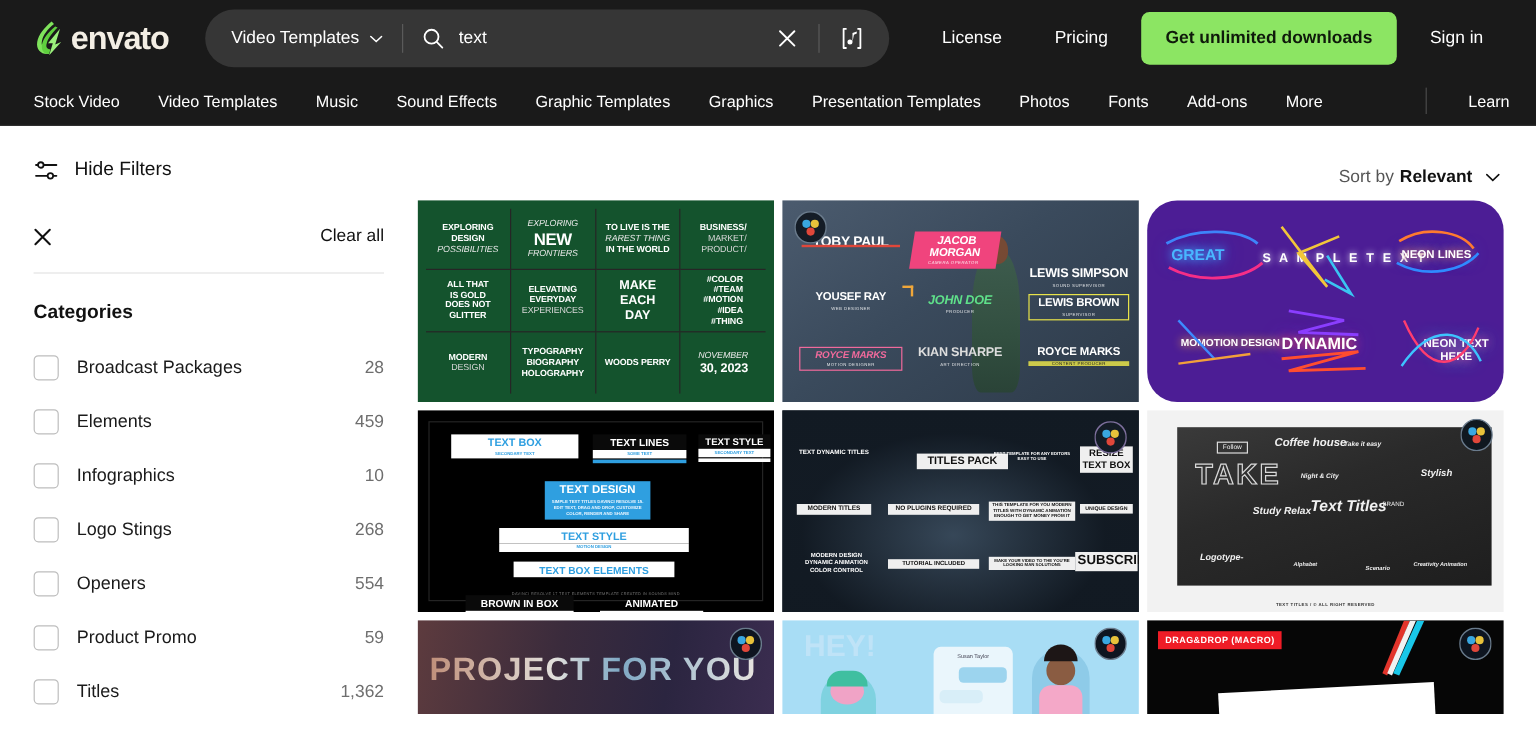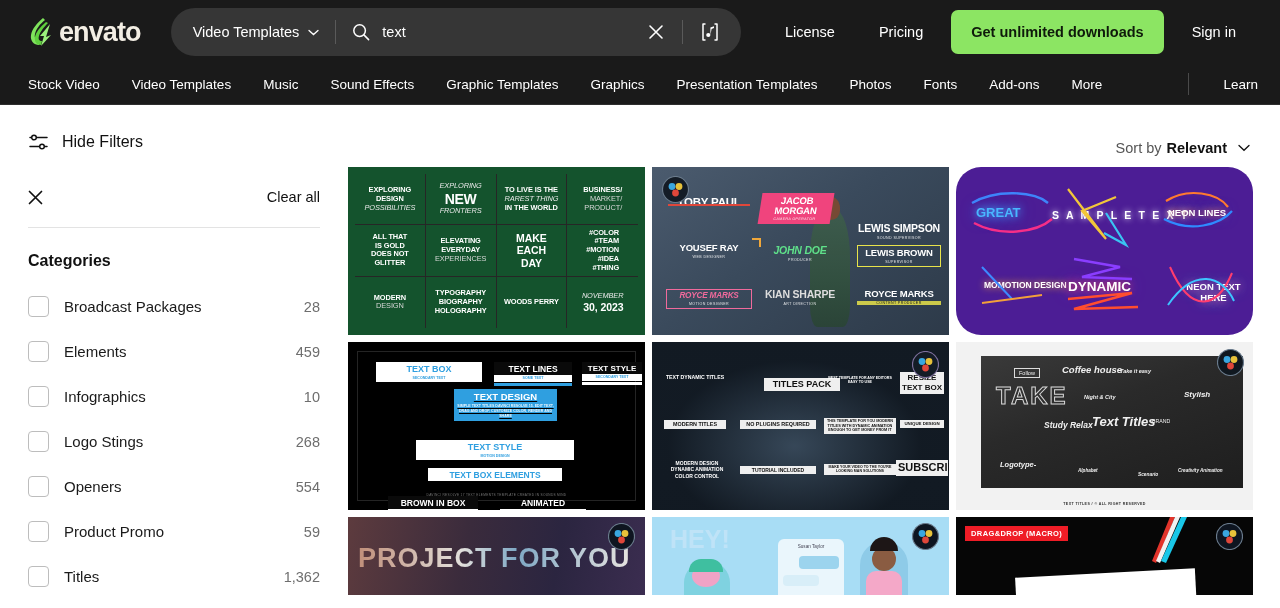--- a/index.html
+++ b/index.html
@@ -622,21 +622,21 @@
             <div class="tb" style="left: 136px; top: 10px; width: 78px;">
               <div style="font-size: 8.5px; font-weight: bold; background: rgb(10, 10, 10); color: rgb(255, 255, 255); padding: 1.5px 3px;">TEXT LINES</div>
               <div style="font-size: 3.6px; font-weight: bold; color: rgb(47, 159, 224); background: rgb(255, 255, 255); padding: 1px 2px; line-height: 1.45;">SOME TEXT</div>
               <div style="height: 3px; background: rgb(47, 159, 224); margin-top: 1px;"></div>
             </div>
             <div class="tb" style="left: 224px; top: 10px; width: 60px;">
               <div style="font-size: 8px; font-weight: bold; background: rgb(10, 10, 10); color: rgb(255, 255, 255); padding: 1.5px 3px;">TEXT STYLE</div>
               <div style="font-size: 3.6px; font-weight: bold; color: rgb(47, 159, 224); background: rgb(255, 255, 255); padding: 1px 2px; line-height: 1.45;">SECONDARY TEXT</div>
               <div style="height: 3px; background: rgb(255, 255, 255); margin-top: 1px;"></div>
             </div>
-            <div class="tb" style="left: 96px; top: 37px; width: 103px; text-decoration: underline;">
+            <div class="tb" style="left: 96px; top: 49px; width: 88px;">
               <div style="font-size: 9.5px; font-weight: bold; background: rgb(47, 159, 224); color: rgb(255, 255, 255); padding: 1.5px 3px;">TEXT DESIGN</div>
               <div style="font-size: 3.6px; font-weight: bold; color: rgb(234, 246, 255); background: rgb(47, 159, 224); padding: 1px 2px; line-height: 1.45;">SIMPLE TEXT TITLES DAVINCI RESOLVE 15. EDIT TEXT, DRAG AND DROP, CUSTOMIZE COLOR, RENDER AND SHARE</div>
             </div>
             <div class="tb" style="left: 58px; top: 88px; width: 158px;">
               <div style="font-size: 9px; font-weight: bold; background: rgb(255, 255, 255); color: rgb(47, 159, 224); padding: 1.5px 3px;">TEXT STYLE</div>
               <div style="font-size: 3.6px; font-weight: bold; color: rgb(47, 159, 224); background: rgb(255, 255, 255); padding: 1px 2px; line-height: 1.45;">MOTION DESIGN</div>
             </div>
             <div class="tb" style="left: 70px; top: 116px; width: 134px;">
               <div style="font-size: 8.5px; font-weight: bold; background: rgb(255, 255, 255); color: rgb(47, 159, 224); padding: 1.5px 3px;">TEXT BOX ELEMENTS</div>
             </div>

